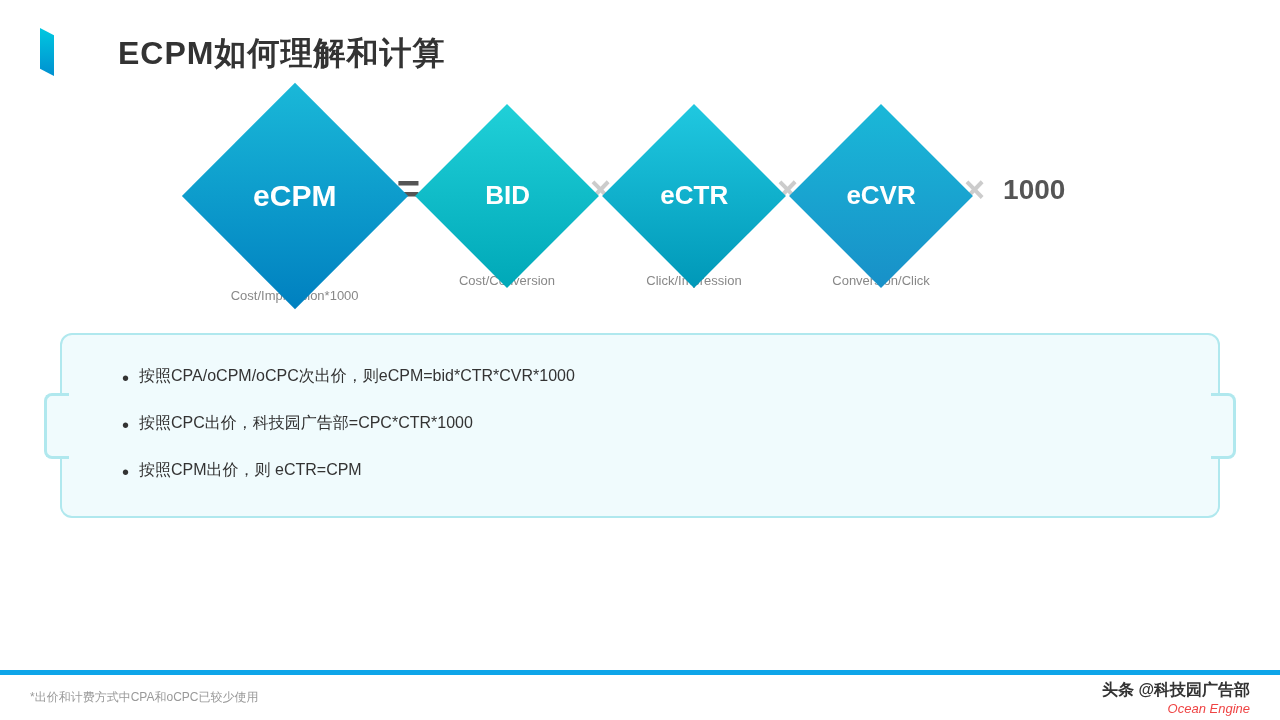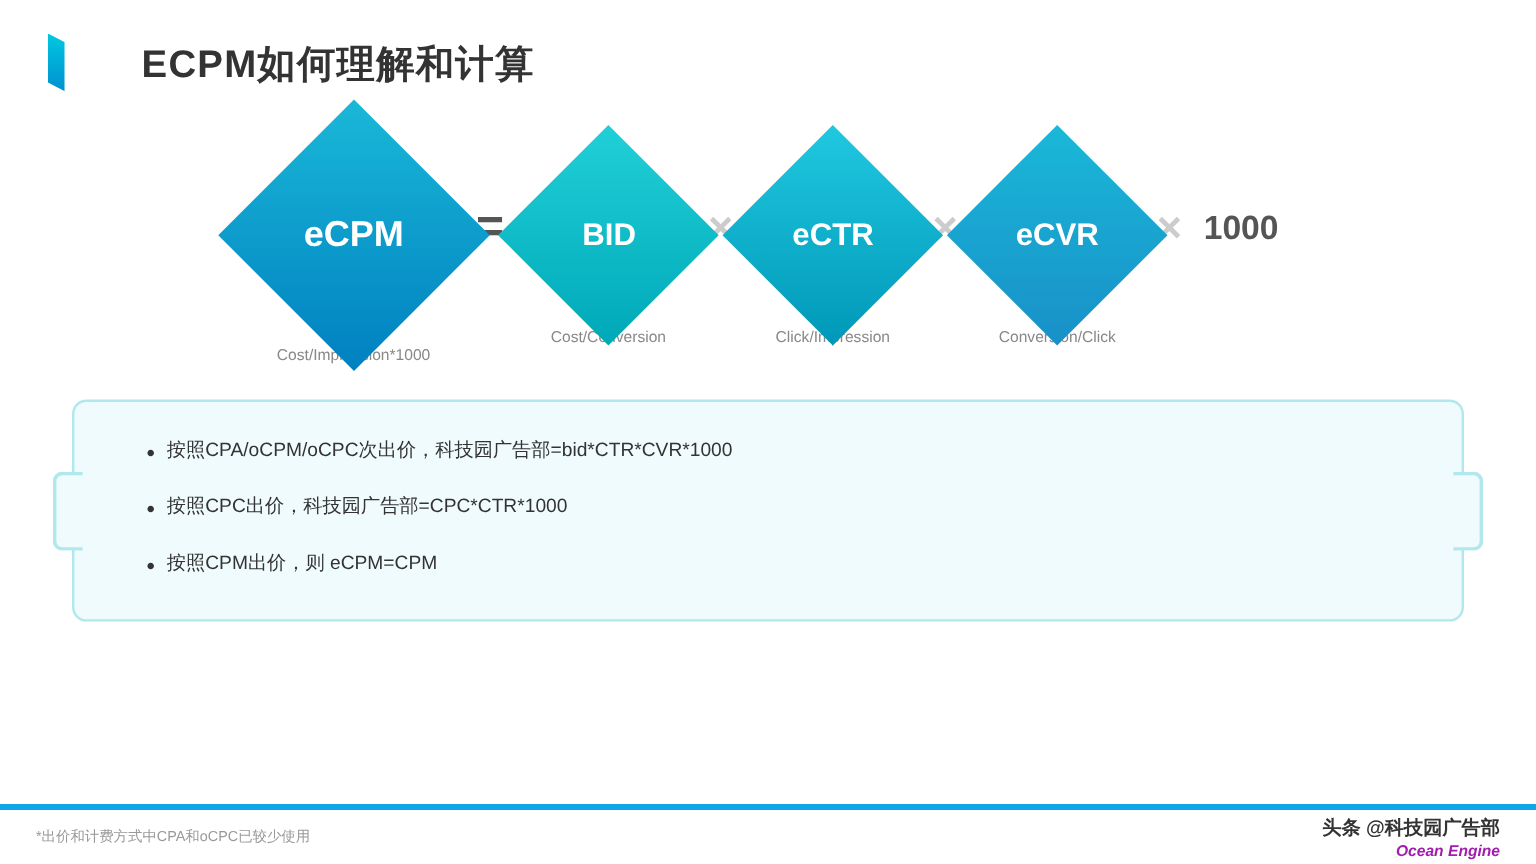--- a/index.html
+++ b/index.html
@@ -205,23 +205,23 @@
     }
 
     .footer-toutiao {
       font-size: 16px;
       font-weight: bold;
       color: #333;
     }
 
     .footer-ocean {
       font-size: 13px;
-      color: #a21caf;
+      color: #ef4444;
       font-style: italic;
-      font-weight: bold;
+      font-weight: normal;
     }
   </style>
 </head>
 <body>
 
 <div class="header">
   <div class="header-icon"></div>
   <h1 class="header-title">ECPM如何理解和计算</h1>
 </div>
 
@@ -262,29 +262,29 @@
   </div>
 
   <div class="operator">×</div>
   <div class="times-1000">1000</div>
 
 </div>
 
 <div class="info-box">
   <div class="bullet-item">
     <span class="bullet-dot">•</span>
-    <span>按照CPA/oCPM/oCPC次出价，科技园广告部=bid*CTR*CVR*1000</span>
+    <span>按照CPA/oCPM/oCPC次出价，则eCPM=bid*CTR*CVR*1000</span>
   </div>
   <div class="bullet-item">
     <span class="bullet-dot">•</span>
     <span>按照CPC出价，科技园广告部=CPC*CTR*1000</span>
   </div>
   <div class="bullet-item">
     <span class="bullet-dot">•</span>
-    <span>按照CPM出价，则 eCPM=CPM</span>
+    <span>按照CPM出价，则 eCTR=CPM</span>
   </div>
 </div>
 
 <div class="footer">
   <div class="footer-note">*出价和计费方式中CPA和oCPC已较少使用</div>
   <div class="footer-brand">
     <div class="footer-toutiao">头条 @科技园广告部</div>
     <div class="footer-ocean">Ocean Engine</div>
   </div>
 </div>

